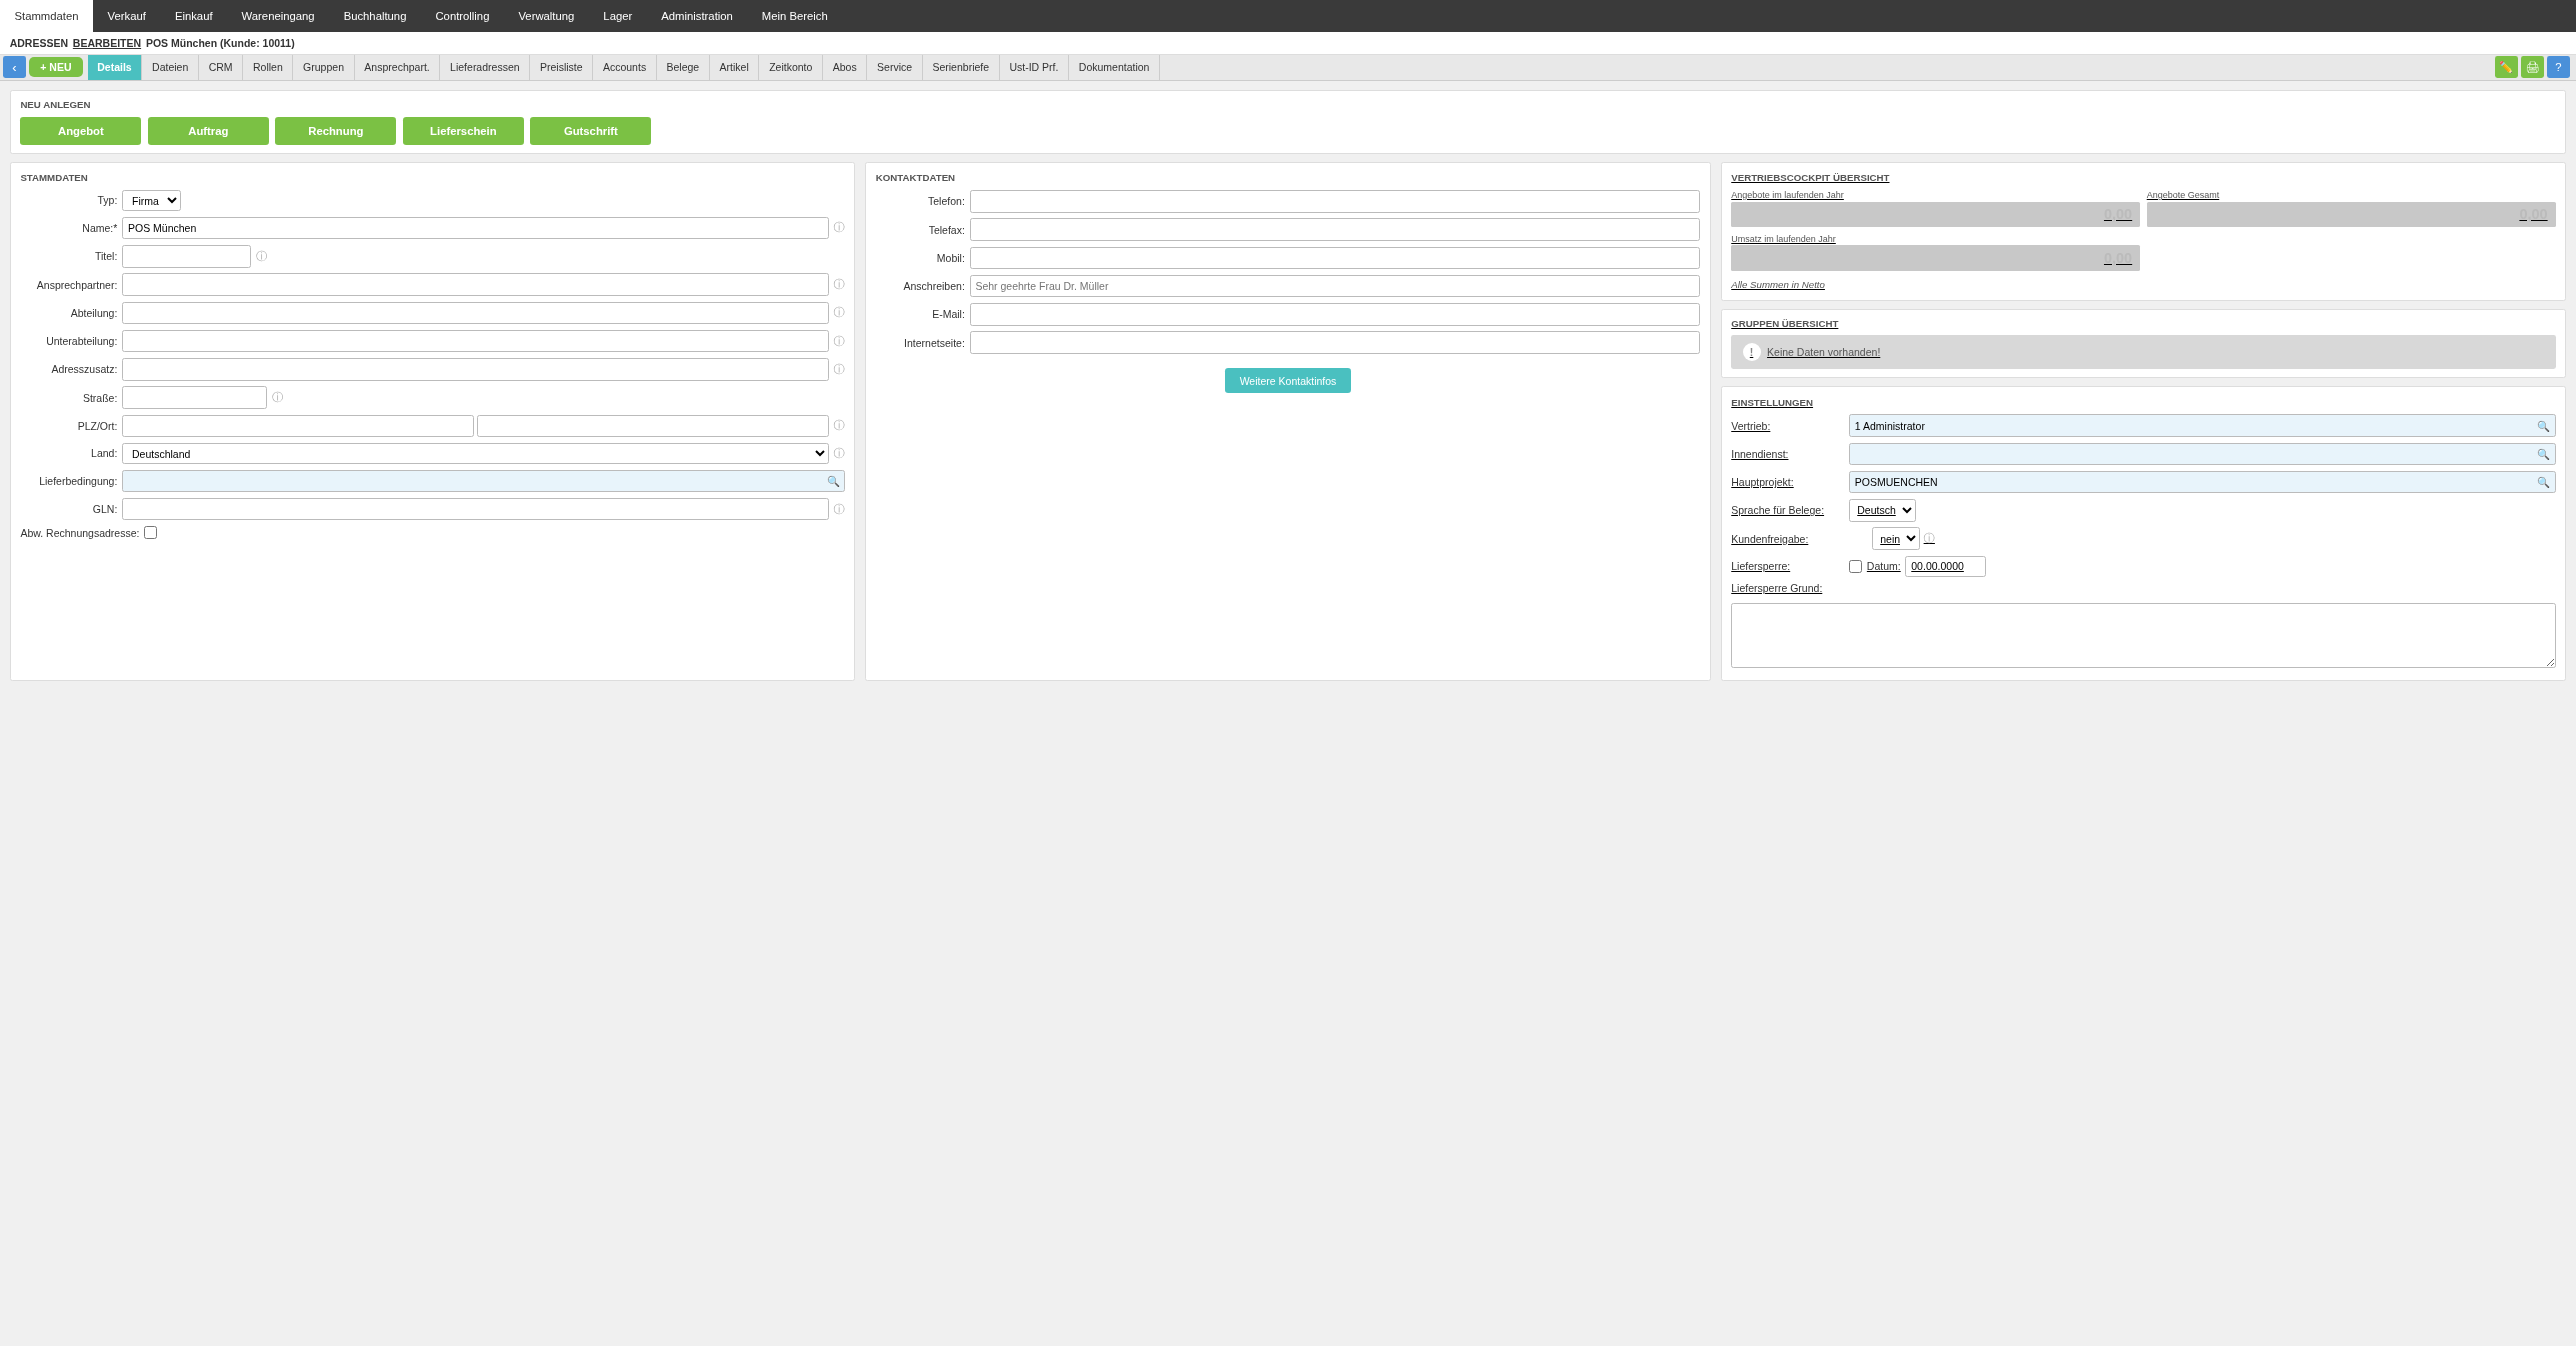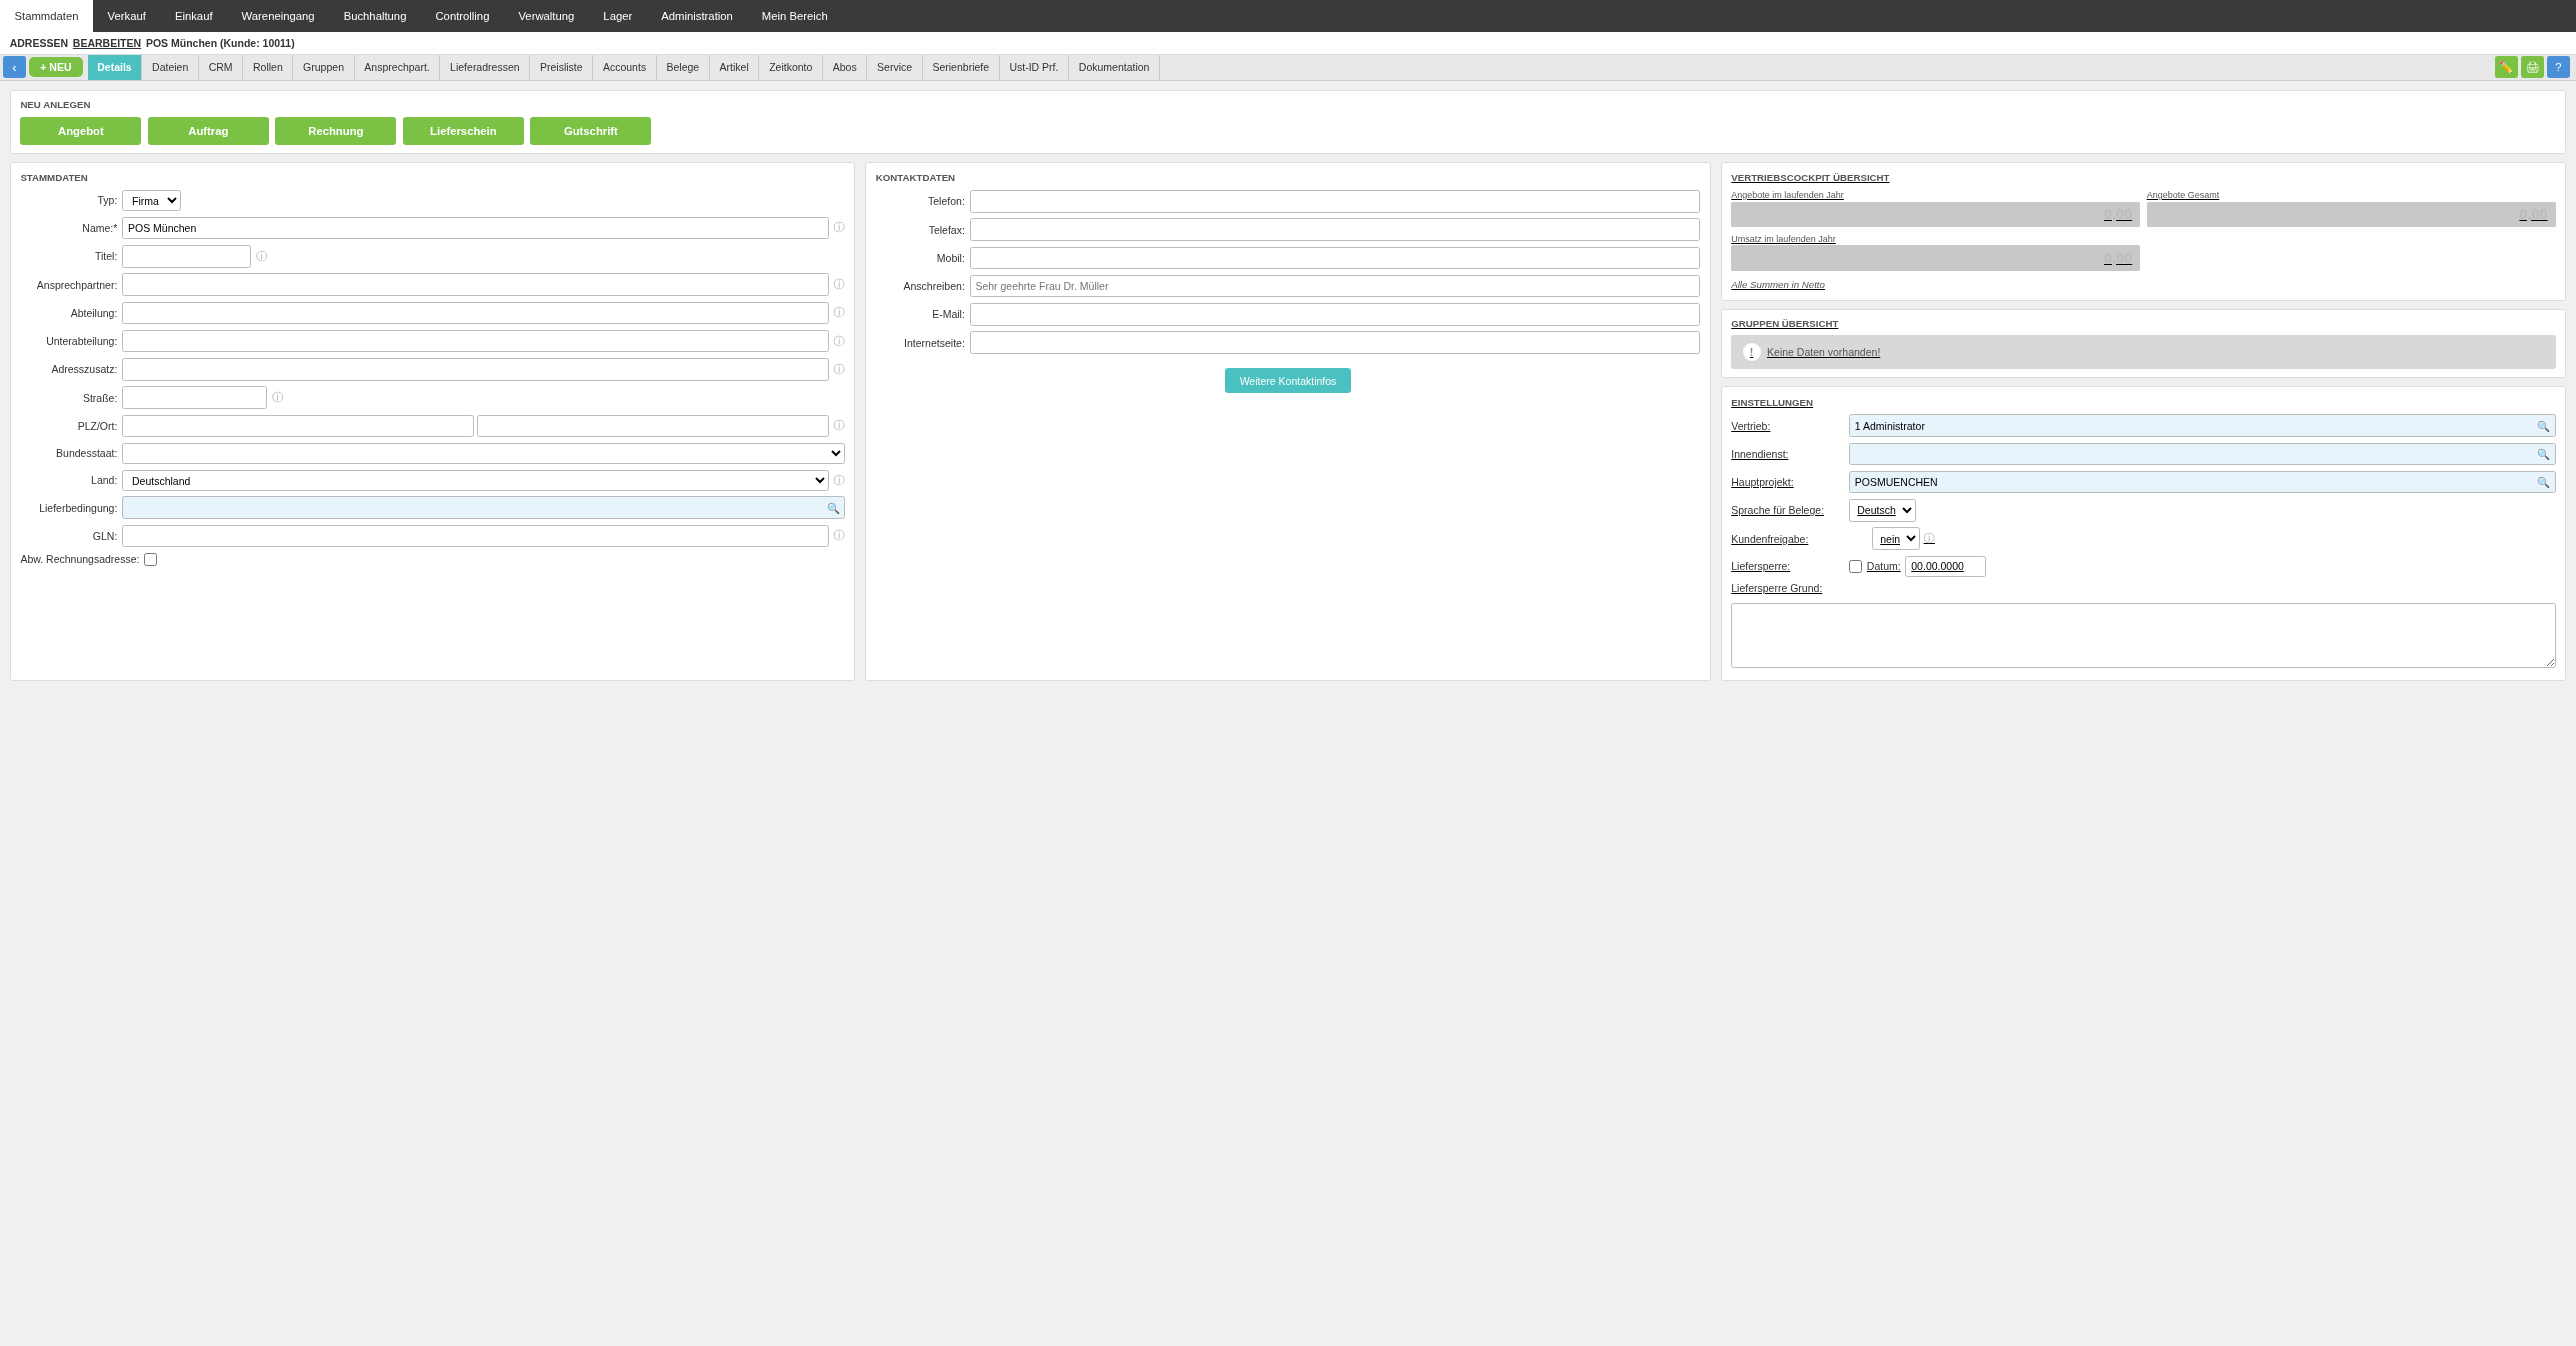--- a/index.html
+++ b/index.html
@@ -514,24 +514,20 @@
 
       <div class="form-row">
         <span class="form-label">PLZ/Ort:</span>
         <div class="plz-row">
           <input type="text" class="form-input plz-input" style="">
           <input type="text" class="form-input ort-input" style="">
         </div>
         <span class="info-icon">ⓘ</span>
       </div>
 
-      <div class="form-row">
-        <span class="form-label">Bundesstaat:</span>
-        <select class="form-select" style="flex:1;"></select>
-      </div>
 
       <div class="form-row">
         <span class="form-label">Land:</span>
         <select class="form-select" style="flex:1;">
           <option>Deutschland</option>
         </select>
         <span class="info-icon">ⓘ</span>
       </div>
 
       <div class="form-row">

